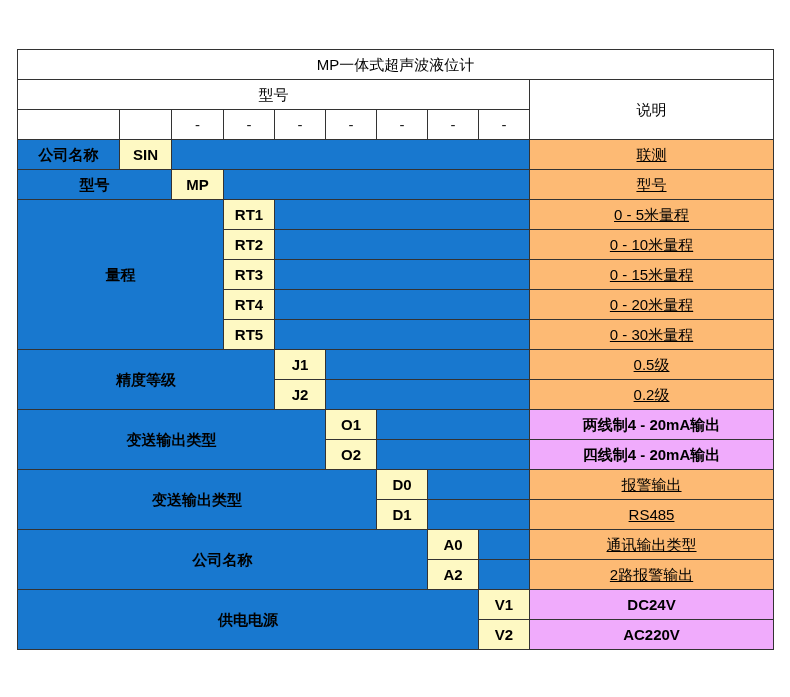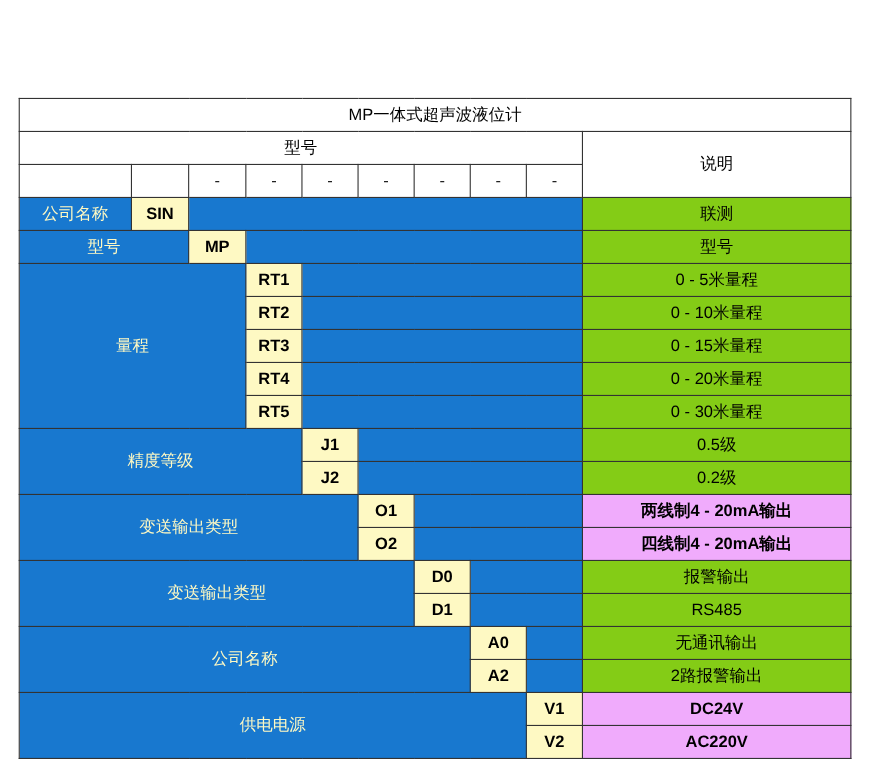--- a/index.html
+++ b/index.html
@@ -17,21 +17,20 @@
     position: absolute;
     left: 17px;
     top: 49px;
     width: 756px;
   }
   table.spec {
     border-collapse: collapse;
     table-layout: fixed;
     width: 756px;
     background: #ffffff;
-    margin-top: 40px;
   }
   table.spec td {
     border: 1px solid #333333;
     text-align: center;
     vertical-align: middle;
     font-size: 15px;
     padding: 0;
     height: 29px;
     line-height: 1.2;
     white-space: nowrap;
@@ -45,35 +44,36 @@
     font-size: 16px;
     height: 34px;
   }
   .dash {
     font-size: 14px;
     color: #222222;
     height: 26px;
   }
   .blue {
     background: #1878cf;
-    color: #fef9c3;
-    font-weight: normal;
+    color: #000000;
+    font-weight: bold;
     font-size: 16px;
   }
   .blue-empty {
     background: #1878cf;
   }
   .code {
     font-size: 15px;
     font-weight: bold;
     background: #fef9c3;
   }
   .desc {
     font-size: 15px;
-    background: #84cc16;
+    background: #fdba74;
+    text-decoration: underline;
   }
   .desc-b {
     font-size: 15px;
     font-weight: bold;
     background: #f0abfc;
   }
   .big-blue {
     font-size: 17px;
   }
 </style>
@@ -188,21 +188,21 @@
       <tr>
         <td class="code">D1</td>
         <td class="blue-empty" colspan="2"></td>
         <td class="desc">RS485</td>
       </tr>
 
       <tr>
         <td class="blue big-blue" colspan="7" rowspan="2">公司名称</td>
         <td class="code">A0</td>
         <td class="blue-empty"></td>
-        <td class="desc">无通讯输出</td>
+        <td class="desc">通讯输出类型</td>
       </tr>
       <tr>
         <td class="code">A2</td>
         <td class="blue-empty"></td>
         <td class="desc">2路报警输出</td>
       </tr>
 
       <tr>
         <td class="blue big-blue" colspan="8" rowspan="2">供电电源</td>
         <td class="code">V1</td>

